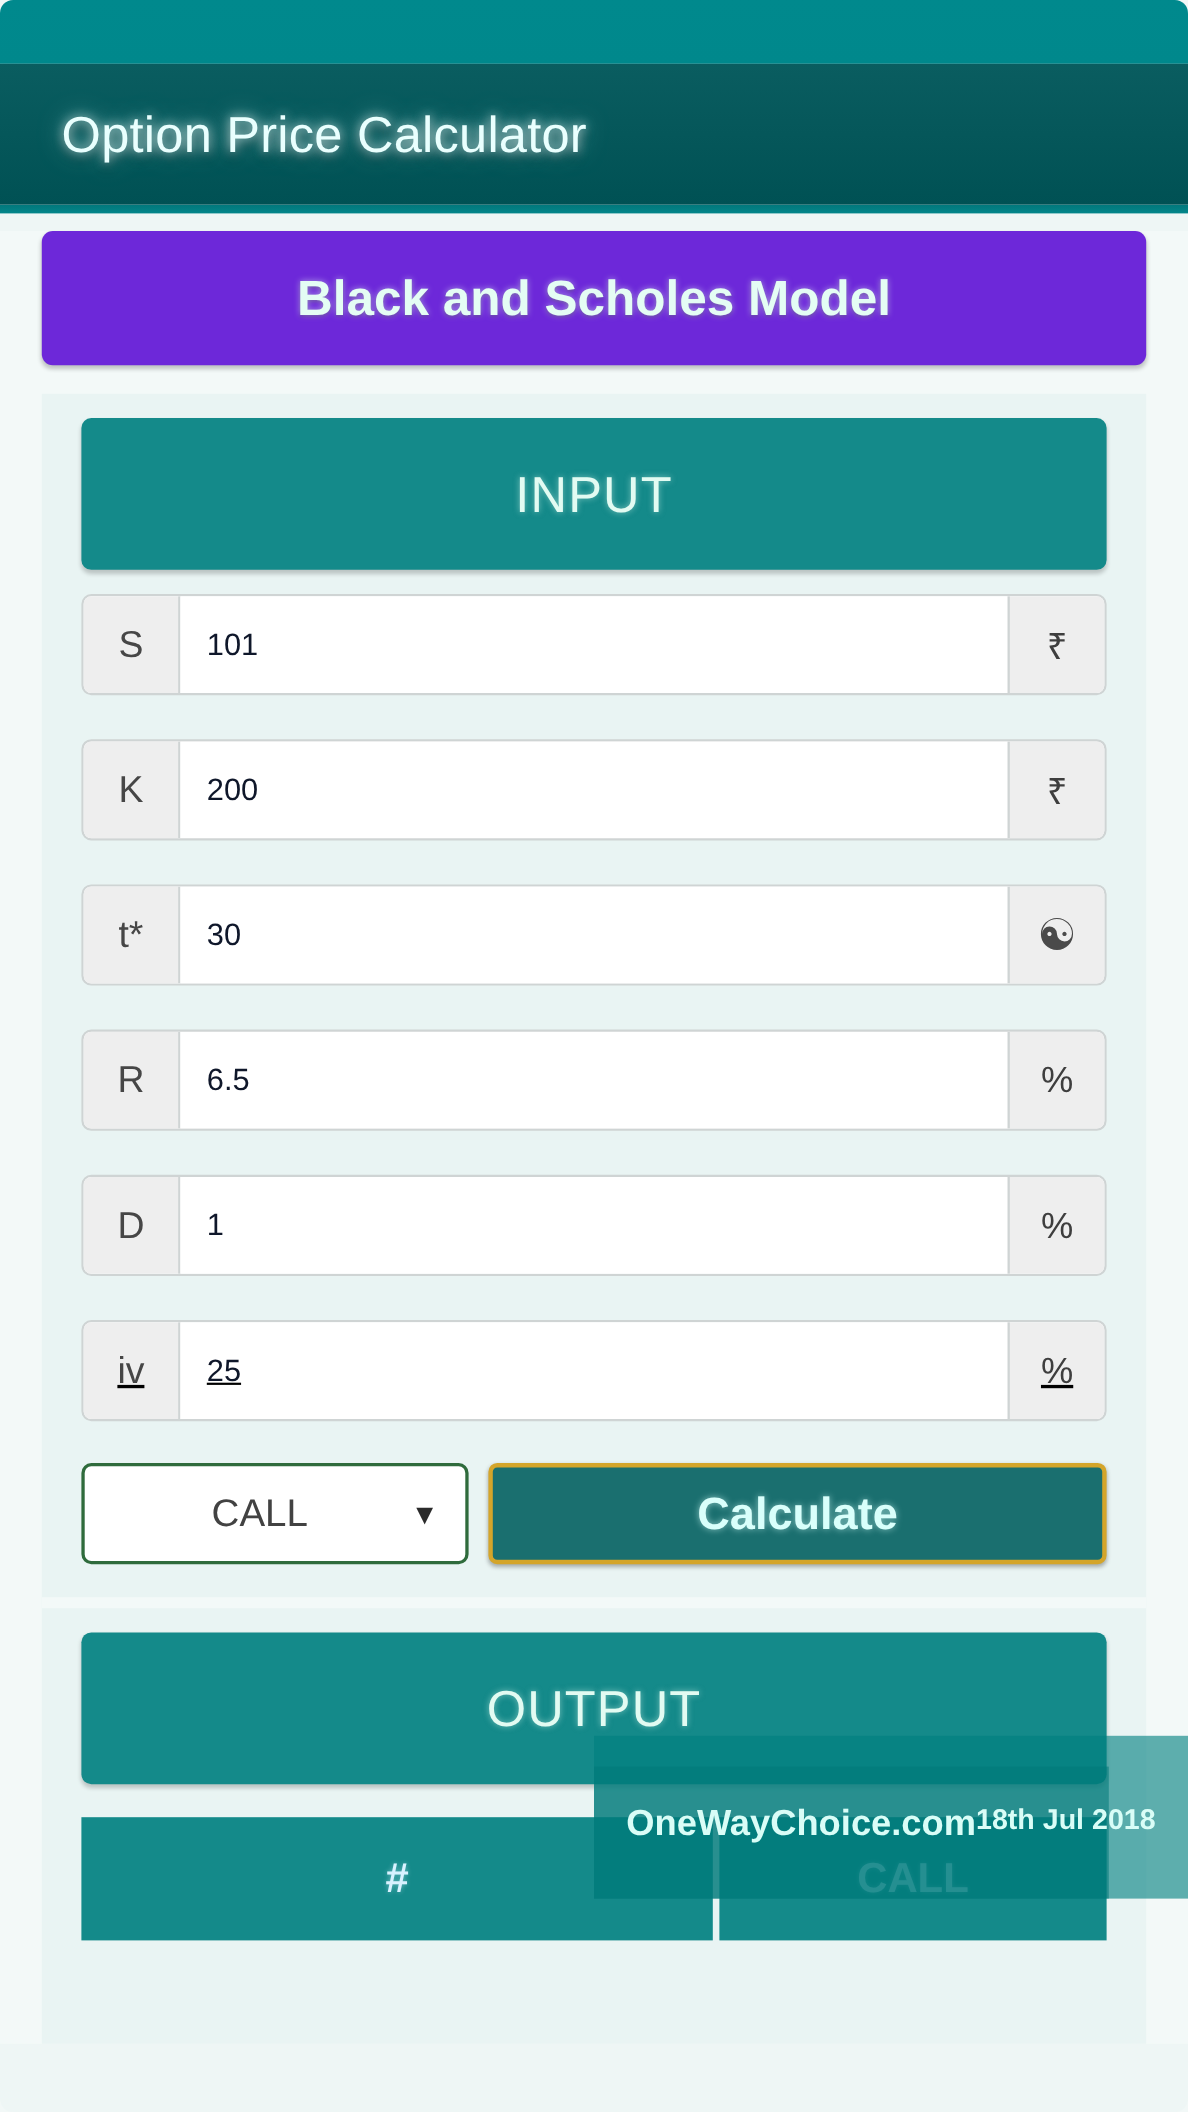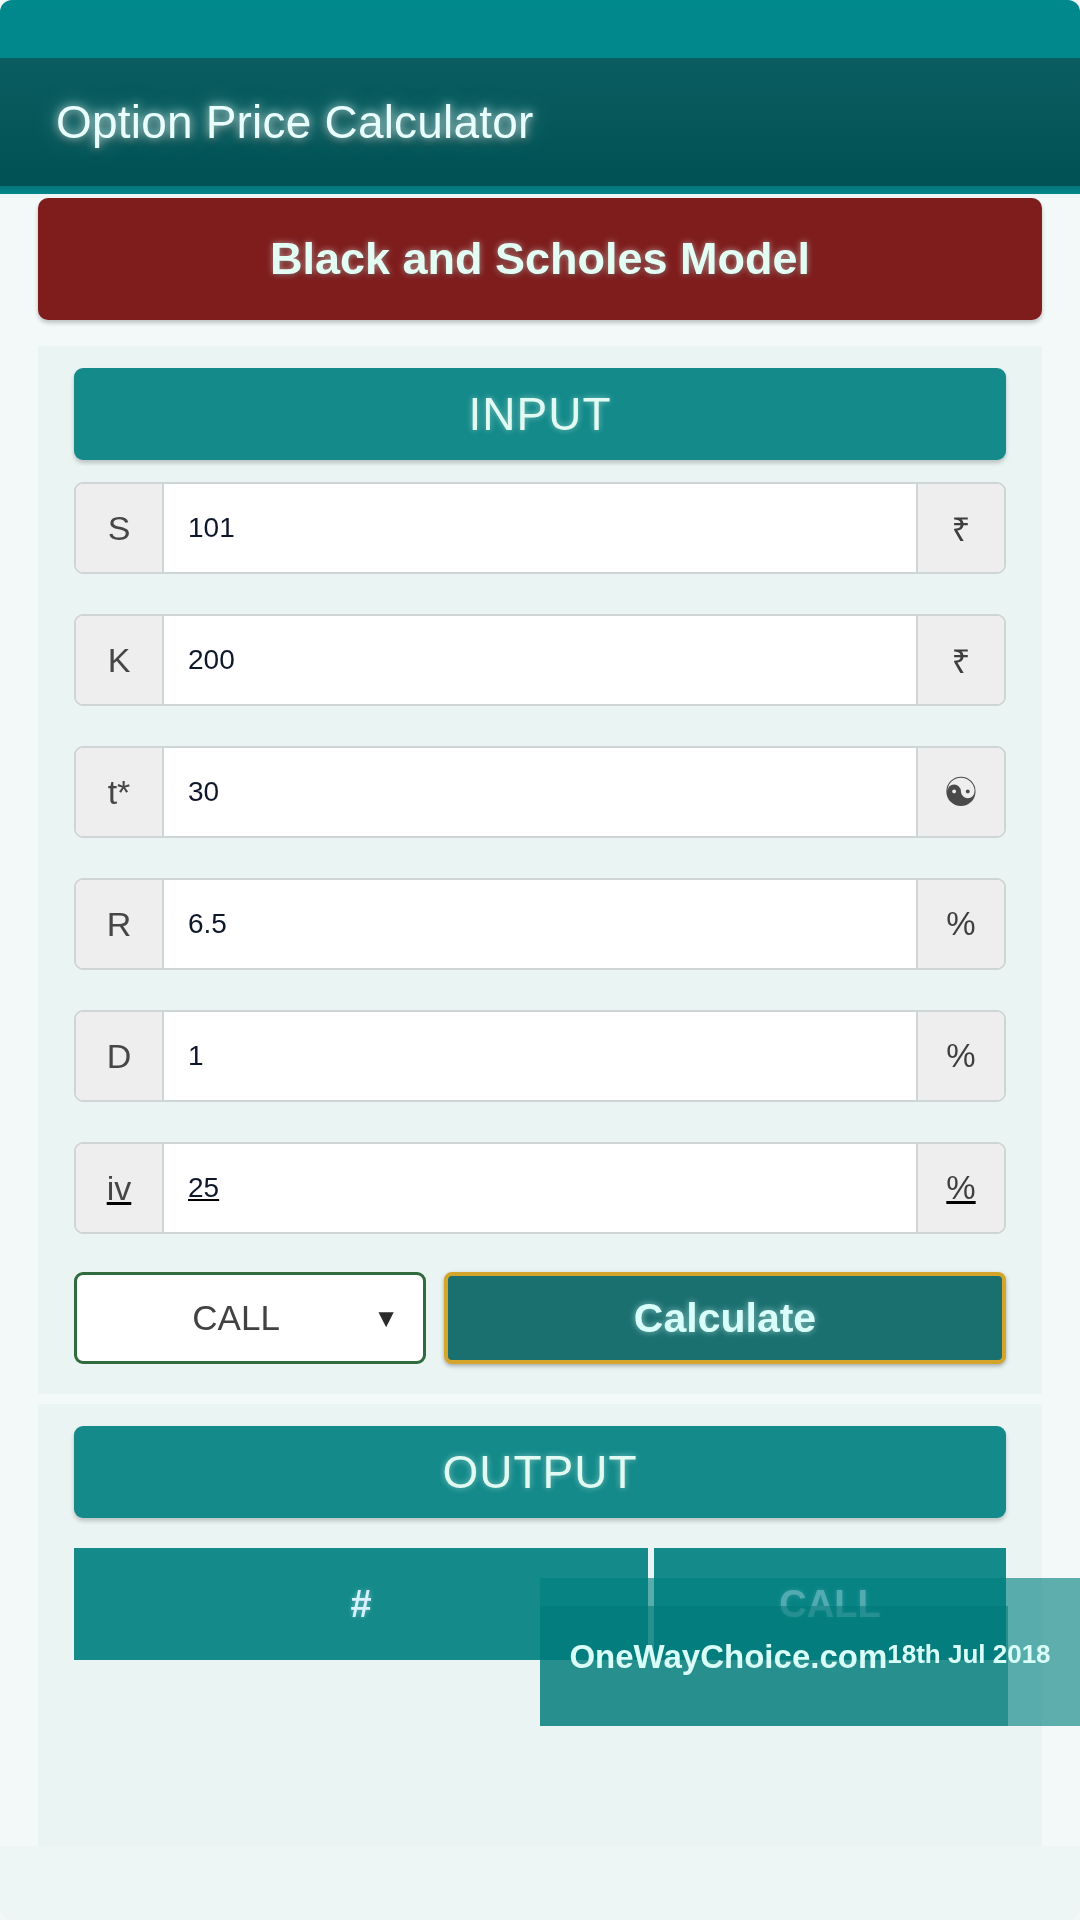--- a/index.html
+++ b/index.html
@@ -55,23 +55,23 @@
 
   
   #page {
     position: relative;
     padding: 0 0 0 0;
     background: #f3f9f8;
   }
 
   
   #model-card {
-    margin: 4px 38px 0 38px;
+    margin: 16px 38px 0 38px;
     height: 122px;
-    background: #7f1d1d;
+    background: #6d28d9;
     border-radius: 10px;
     display: flex;
     align-items: center;
     justify-content: center;
     box-shadow: 0 3px 4px rgba(0,0,0,0.22);
   }
   #model-card-title {
     font-size: 45px;
     font-weight: bold;
     color: #e4fdf4;
@@ -81,21 +81,21 @@
   
   #panel {
     margin: 26px 38px 0 38px;
     background: #e9f4f3;
     padding: 22px 0 0 0;
     min-height: 1500px;
   }
 
   .section-head {
     margin: 0 36px;
-    height: 92px;
+    height: 138px;
     background: #148a8a;
     border-radius: 9px;
     display: flex;
     align-items: center;
     justify-content: center;
     box-shadow: 0 3px 4px rgba(0,0,0,0.2);
   }
   .section-head-label {
     font-size: 46px;
     font-weight: 400;

